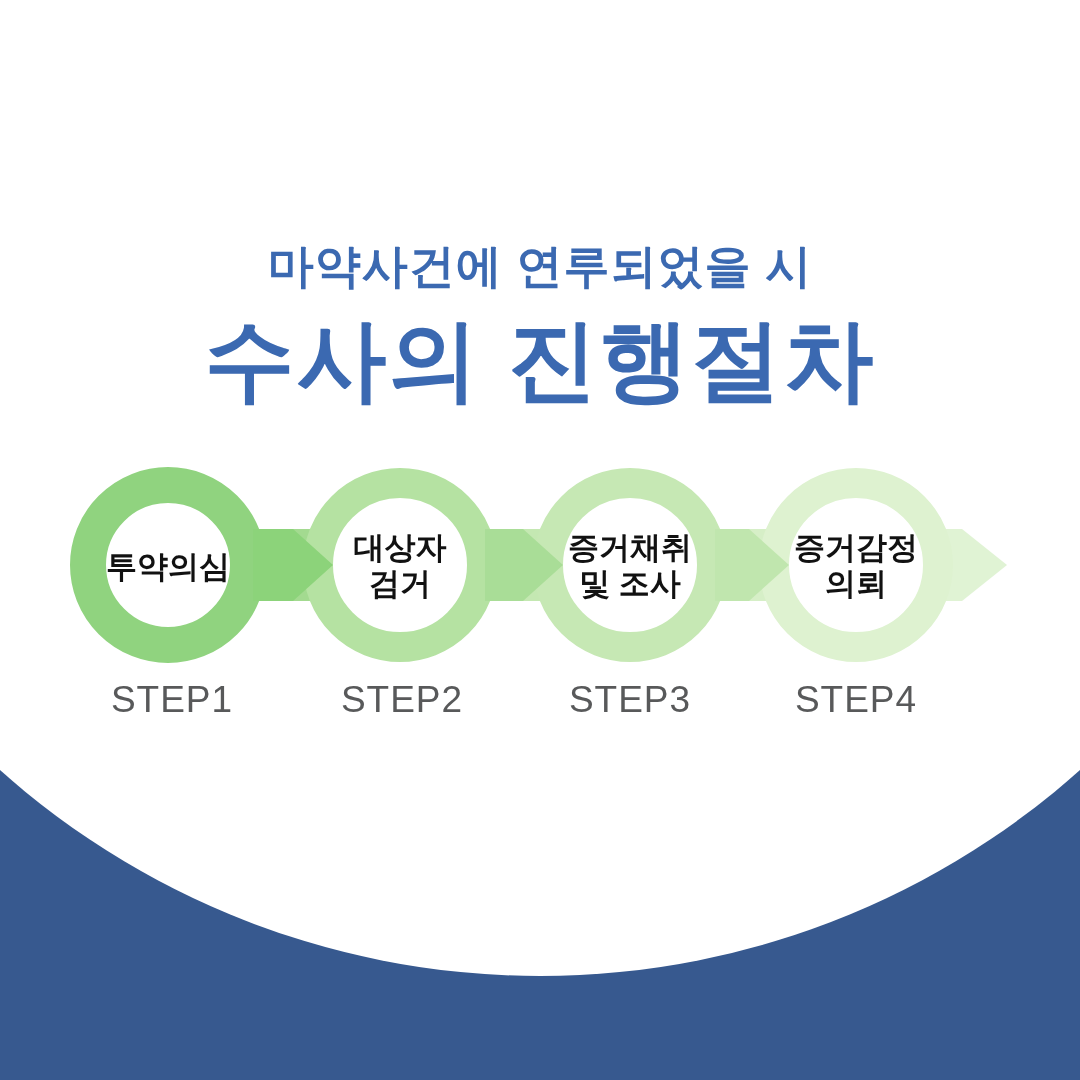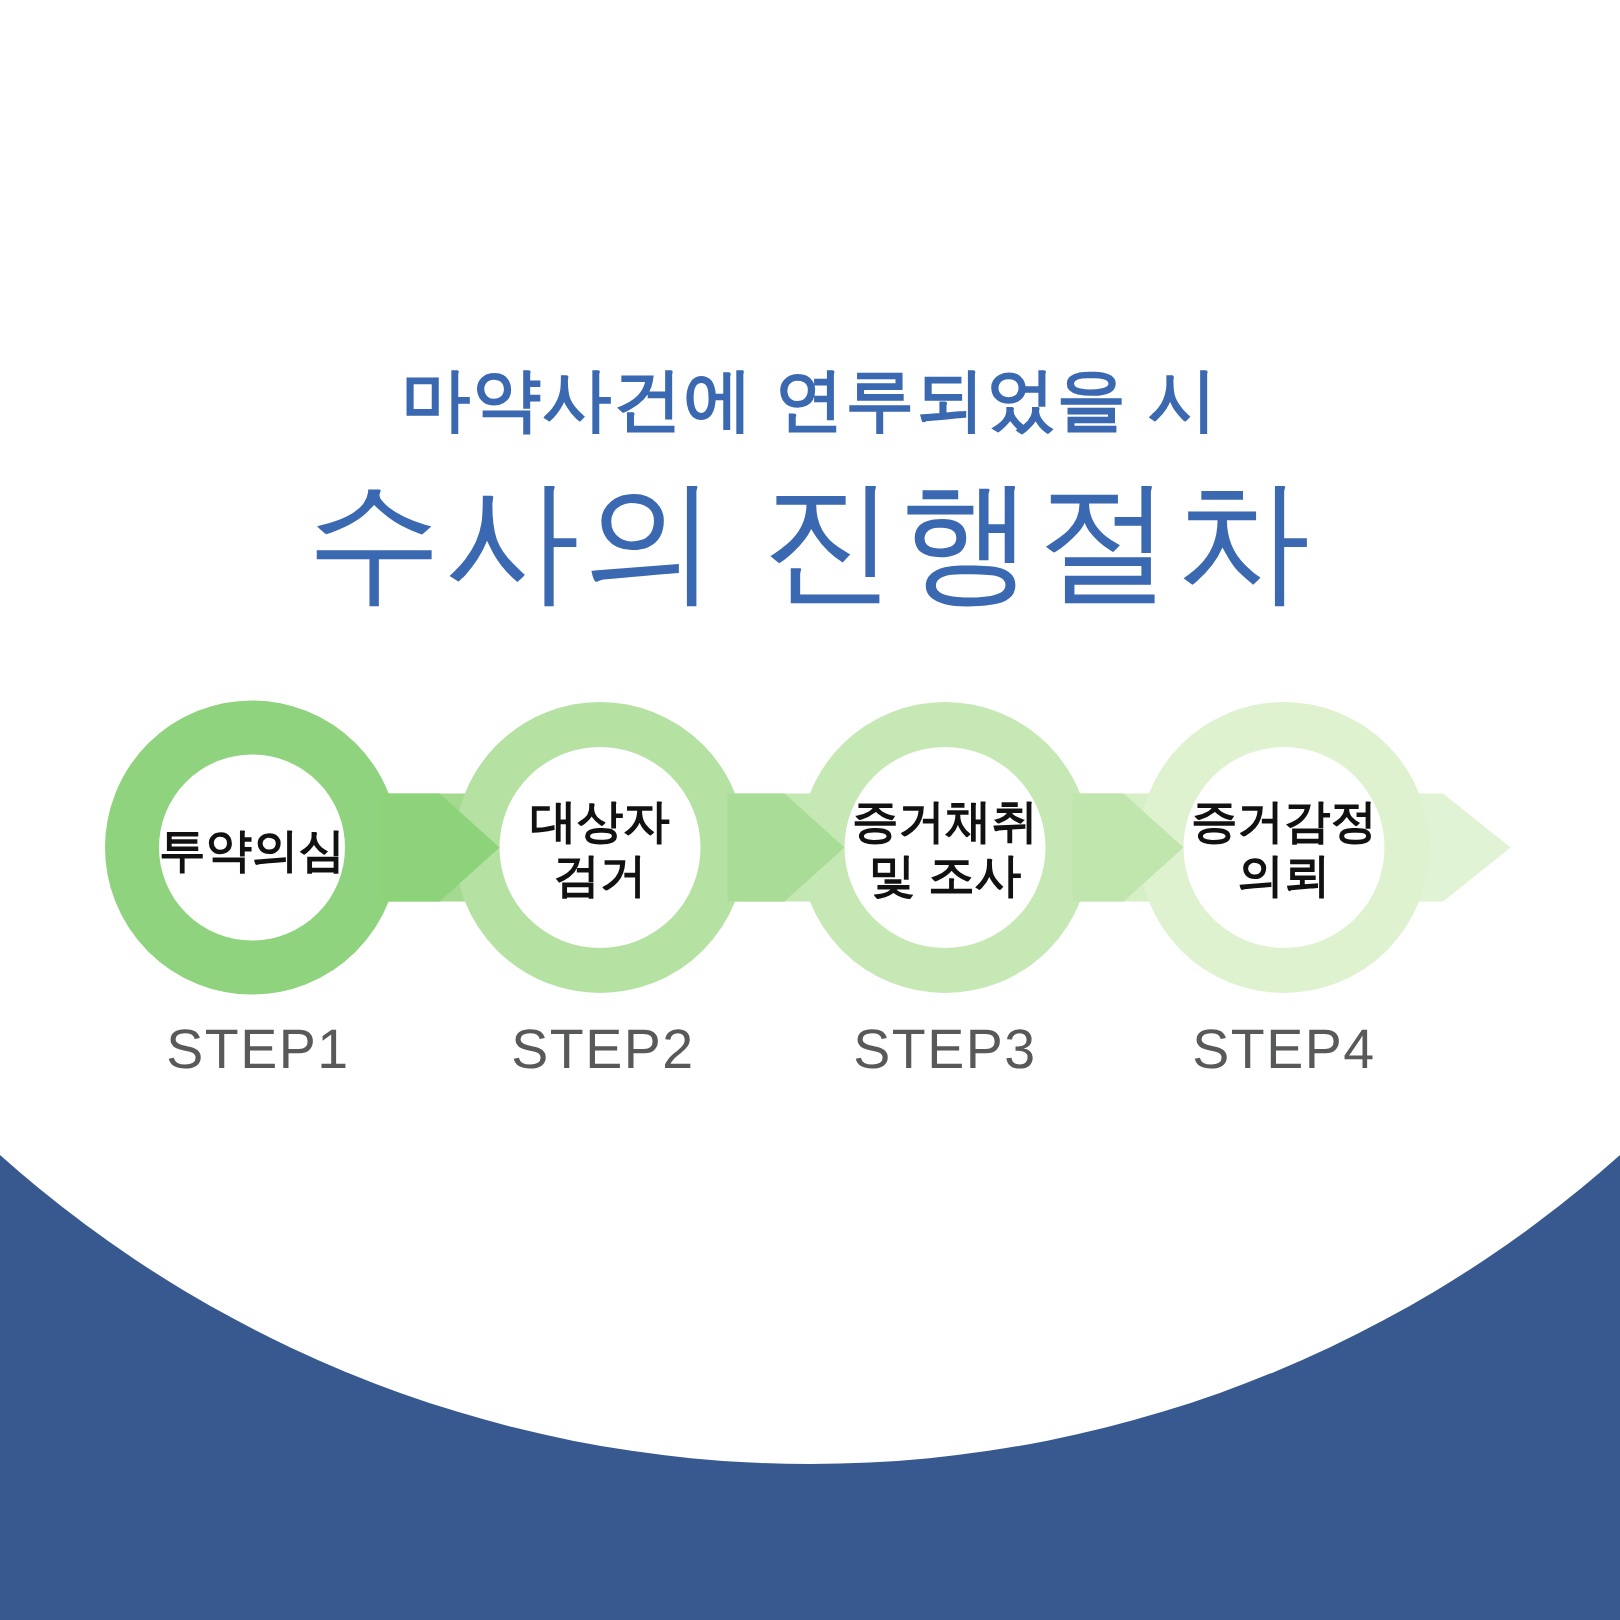--- a/index.html
+++ b/index.html
@@ -23,21 +23,21 @@
     border-radius:50%;background:#ffffff;
   }
   .content{position:absolute;left:0;top:0;width:1080px;height:1080px;}
   .subtitle{
     position:absolute;left:0;top:236px;width:1080px;
     text-align:center;font-size:46px;font-weight:800;
     color:#3B69B1;letter-spacing:1px;white-space:nowrap;
   }
   .title{
     position:absolute;left:0;top:300px;width:1080px;
-    text-align:center;font-size:90px;font-weight:400;
+    text-align:center;font-size:90px;font-weight:700;
     color:#3B69B1;letter-spacing:2px;white-space:nowrap;
   }
   .diagram{position:absolute;left:0;top:440px;width:1080px;height:300px;}
   .circle-label{
     font-family:"Liberation Sans","DejaVu Sans",sans-serif;
     font-size:31px;font-weight:800;fill:#111111;
     text-anchor:middle;
   }
   .step-caption{
     font-family:"Liberation Sans","DejaVu Sans",sans-serif;

